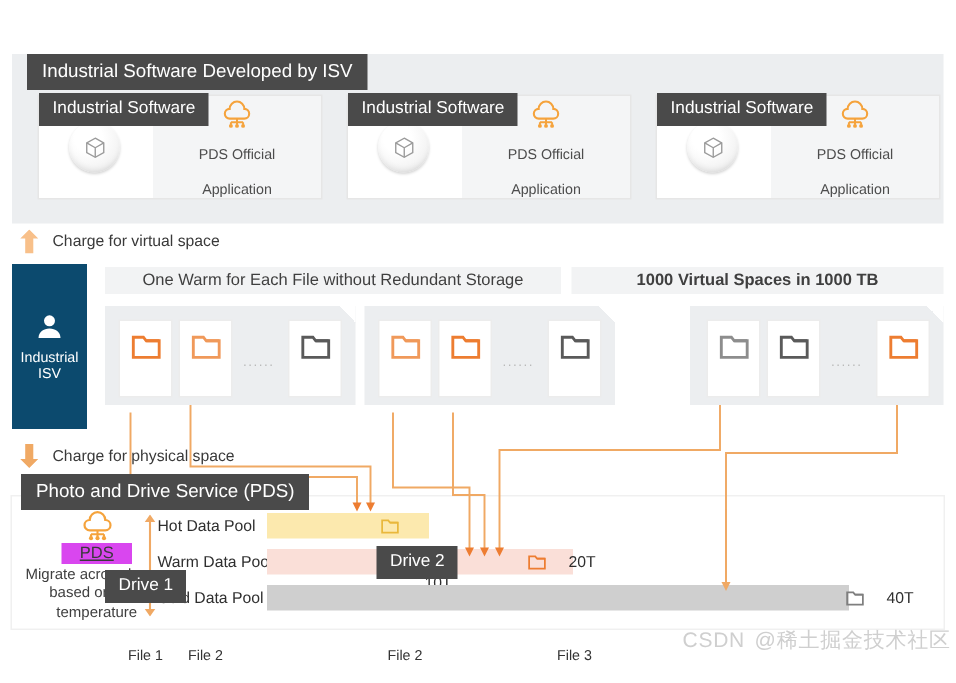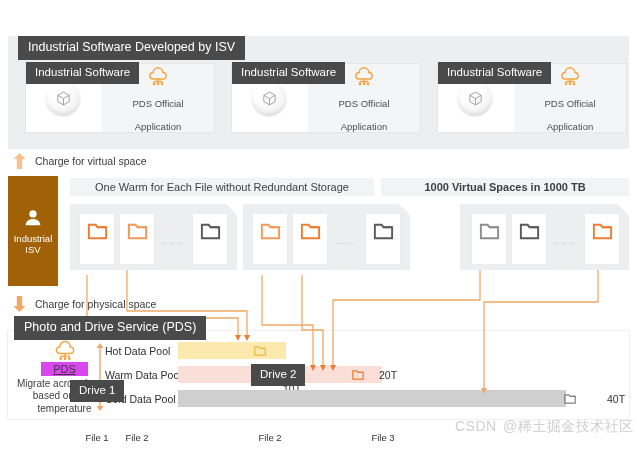--- a/index.html
+++ b/index.html
@@ -61,21 +61,21 @@
 
   
   .charge{
     position:absolute;display:flex;align-items:center;gap:9px;
     font-size:10.5px;color:#3a3a3a;z-index:25;justify-content:flex-end;
   }
 
   
   #mid-section{position:absolute;left:8px;top:176px;width:621px;height:110px;}
   #isv-col{
-    position:absolute;left:0;top:0;width:50px;height:110px;background:#a16207;
+    position:absolute;left:0;top:0;width:50px;height:110px;background:#0c4a6e;
     display:flex;flex-direction:column;align-items:center;justify-content:center;
     color:#ffffff;font-size:9.5px;line-height:11px;text-align:center;gap:4px;
   }
   .drive-box{
     position:absolute;top:28px;height:66px;background:#eceef0;
   }
   .drive-box .corner{
     position:absolute;right:0;top:0;width:11px;height:11px;
     background:linear-gradient(225deg,#ffffff 50%, #eceef0 50%);
   }
@@ -334,21 +334,21 @@
         <path d="M12 7.5H21"></path>
     </svg>
     <div class="pool-size" style="left:371px;top:38px;">20T</div>
 
     <div class="pool-label" style="left:97px;top:62px;">Cold Data Pool</div>
     <div class="pool-bar" style="left:170px;top:59px;width:388px;background:#cfcfcf;"></div>
     <svg style="position:absolute;left:555px;top:61px;" width="14" height="14" viewBox="0 0 24 24" fill="none" stroke="#7f7f7f" stroke-width="2">
       <path d="M3 5h7l2 2.5h9V19H3z"></path>
         <path d="M12 7.5H21"></path>
     </svg>
-    <div class="pool-size" style="left:583px;top:62px;margin-left:16px;">40T</div>
+    <div class="pool-size" style="left:583px;top:62px;">40T</div>
   </div>
 
   <div class="tag" style="left:14px;top:316px;font-size:12.5px;padding:3px 10px 4px 10px;">Photo and Drive Service (PDS)</div>
 
   <svg id="wires">
     <g fill="none" stroke="#f0a964" stroke-width="1.3">
 
       <path d="M87 275 V318 H238 V337"></path>
 
       <path d="M127 270 V311 H247 V337"></path>

